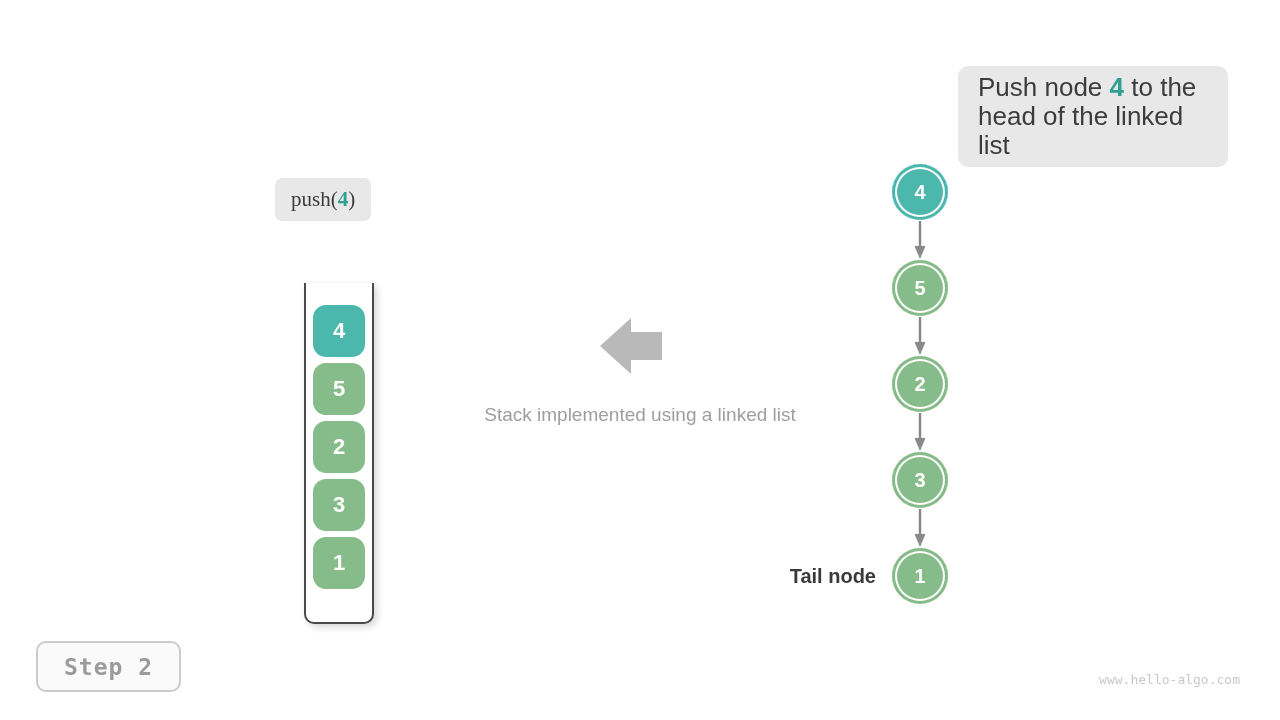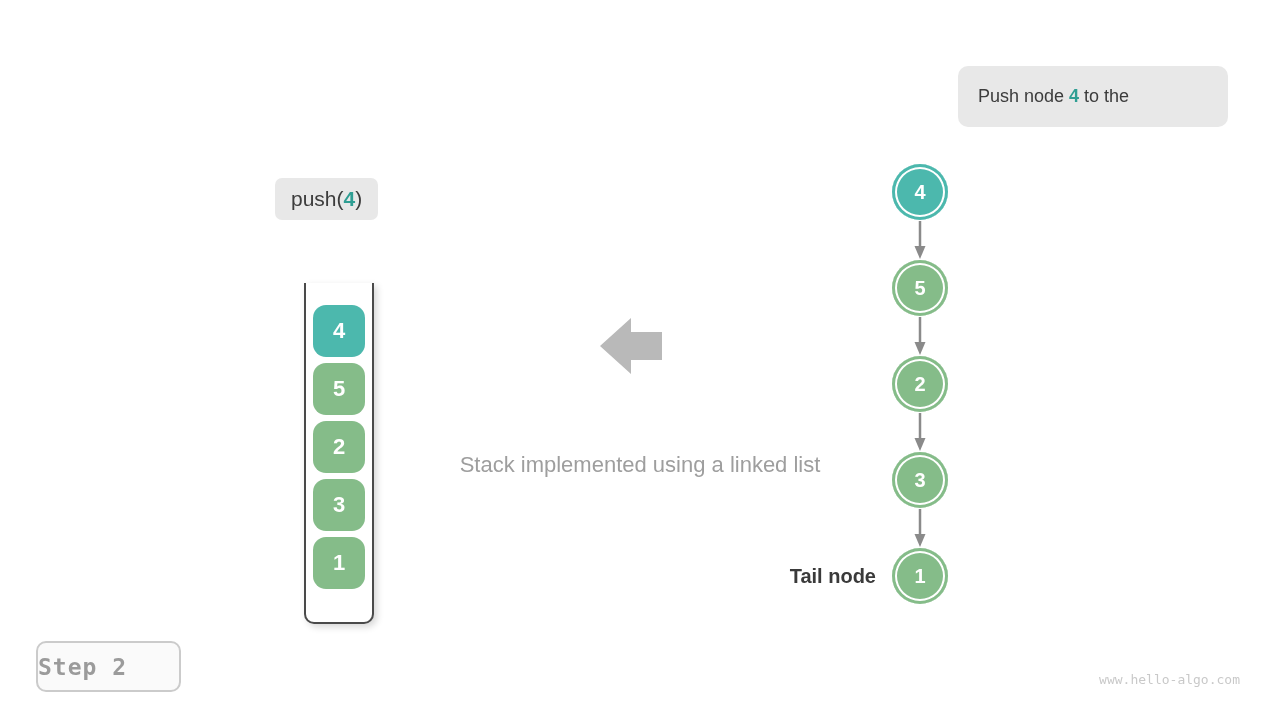--- a/index.html
+++ b/index.html
@@ -9,36 +9,36 @@
     height: 720px;
     background: #ffffff;
     font-family: "Liberation Sans", sans-serif;
     overflow: hidden;
   }
   
   .callout {
     position: absolute;
     left: 958px; top: 66px;
     width: 230px;
-    padding: 16px 20px;
+    padding: 7px 20px;
     background: var(--boxBg);
     border-radius: 10px;
-    font-size: 18px;
+    font-size: 26px;
     line-height: 29px;
     color: var(--darkText);
   }
   .callout b.val { color: var(--tealDark); font-weight: bold; }
   
   .op-box {
     position: absolute;
     left: 275px; top: 178px;
     padding: 9px 16px;
     background: var(--boxBg);
     border-radius: 7px;
-    font-family: Liberation Sans, sans-serif;
+    font-family: Liberation Serif, serif;
     font-size: 21px;
     color: var(--darkText);
   }
   .op-box b.val { color: var(--tealDark); font-weight: bold; }
   
   .stack {
     position: absolute;
     left: 304px; top: 283px;
     width: 66px; height: 317px;
     border-left: 2px solid var(--wall);
@@ -65,23 +65,22 @@
   }
   .stack-item[data-color="teal"]  { background: var(--teal); }
   .stack-item[data-color="green"] { background: var(--green); }
   
   .big-arrow { position: absolute; left: 600px; top: 318px; }
   .caption {
     position: absolute;
     left: 340px; top: 404px;
     width: 600px;
     text-align: center;
-    font-size: 22px;
+    font-size: 19px;
     color: var(--grayText);
-    margin-top: 48px;
   }
   
   .ll-node {
     position: absolute;
     left: 892px;
     width: 56px; height: 56px;
     border-radius: 50%;
     display: flex; align-items: center; justify-content: center;
     color: #ffffff;
     font-size: 20px;
@@ -107,21 +106,21 @@
     line-height: 28px;
   }
   
   .step-badge {
     position: absolute;
     left: 36px; top: 641px;
     width: 141px; height: 47px;
     background: var(--stepBg);
     border: 2px solid var(--stepBorder);
     border-radius: 10px;
-    display: flex; align-items: center; 
+    display: flex; align-items: center; justify-content: center;
     font-family: "DejaVu Sans Mono", monospace;
     font-size: 23px;
     font-weight: bold;
     letter-spacing: 1px;
     color: var(--stepText);
   }
   
   .watermark {
     position: absolute;
     right: 40px; top: 672px;
@@ -130,20 +129,21 @@
     color: var(--watermark);
   }
 </style>
 </head>
 <body>
 
 <div class="canvas">
 
   <div class="callout">
     <span>Push node </span><b class="val">4</b><span> to the</span><br>
+    <span>head of the linked list</span>
   </div>
 
   <div class="op-box">
     <span>push(</span><b class="val">4</b><span>)</span>
   </div>
 
   <div class="stack">
     <div class="stack-item" data-color="teal">
         <span>4</span>
       </div>

